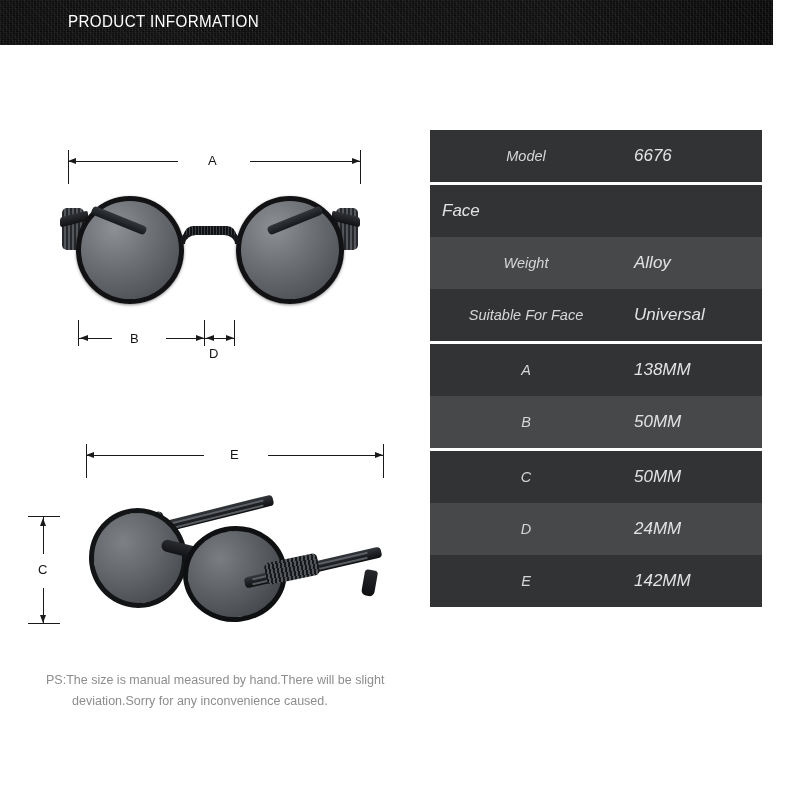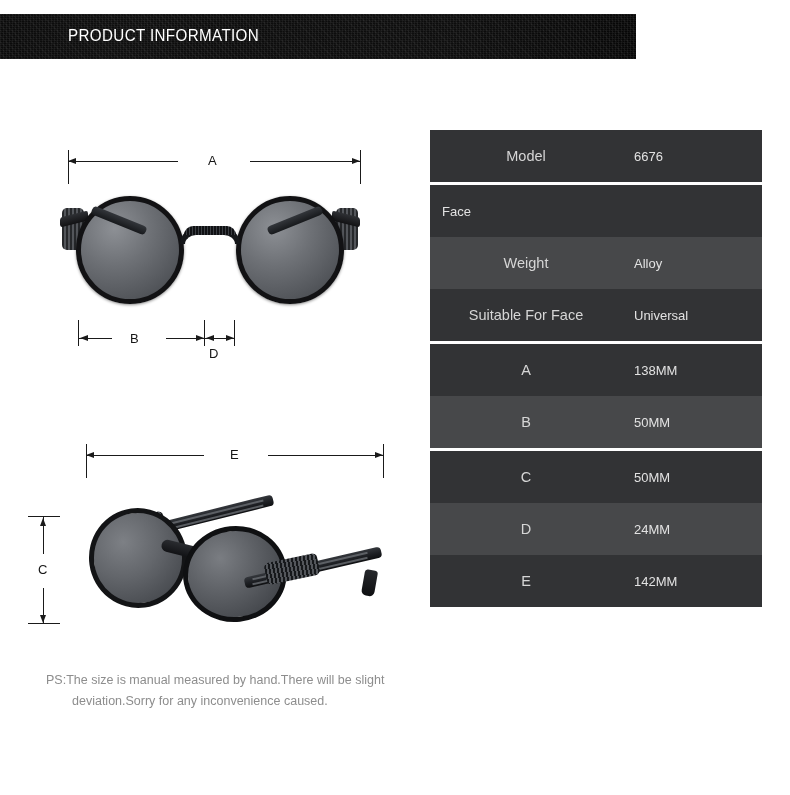--- a/index.html
+++ b/index.html
@@ -11,22 +11,22 @@
     width: 790px;
     height: 795px;
     position: relative;
     font-family: "Liberation Sans", sans-serif;
     overflow: hidden;
   }
 
   
   #header-bar {
     position: absolute;
-    left: 0; top: 14px;
-    width: 636px;
+    left: 0; top: 0;
+    width: 773px;
     height: 45px;
     background-color: #050505;
     background-image:
       repeating-linear-gradient(0deg, rgba(255,255,255,0.045) 0px, rgba(255,255,255,0.045) 1px, rgba(0,0,0,0) 1px, rgba(0,0,0,0) 2px),
       repeating-linear-gradient(90deg, rgba(255,255,255,0.05) 0px, rgba(255,255,255,0.05) 1px, rgba(0,0,0,0) 1px, rgba(0,0,0,0) 3px),
       repeating-linear-gradient(45deg, rgba(255,255,255,0.03) 0px, rgba(255,255,255,0.03) 1px, rgba(0,0,0,0) 1px, rgba(0,0,0,0) 4px),
       radial-gradient(circle at 20% 40%, rgba(255,255,255,0.04), rgba(0,0,0,0) 60%),
       radial-gradient(circle at 70% 60%, rgba(255,255,255,0.035), rgba(0,0,0,0) 55%);
   }
   #header-title {
@@ -232,40 +232,41 @@
   
   #spec-table {
     position: absolute;
     left: 430px;
     top: 130px;
     width: 332px;
   }
   .spec-group {
     background: #f9a8d4;
     margin-bottom: 3px;
+    font-style: italic;
   }
   .spec-row {
     display: flex;
     align-items: center;
     height: 52px;
     box-sizing: border-box;
   }
   .spec-row.shade-a { background: #323335; }
   .spec-row.shade-b { background: #47484a; }
   .spec-label {
     width: 192px;
     text-align: center;
     color: #d6d6d6;
     font-size: 14.5px;
   }
   .spec-value {
     flex: 1;
     padding-left: 12px;
     color: #e2e2e2;
-    font-size: 13px;
+    font-size: 17px;
   }
 </style>
 </head>
 <body>
 
 <div id="header-bar">
   <div id="header-title">PRODUCT INFORMATION</div>
 </div>
 
 <div class="vline" style="left:68px; top:150px; height:34px;"></div>

